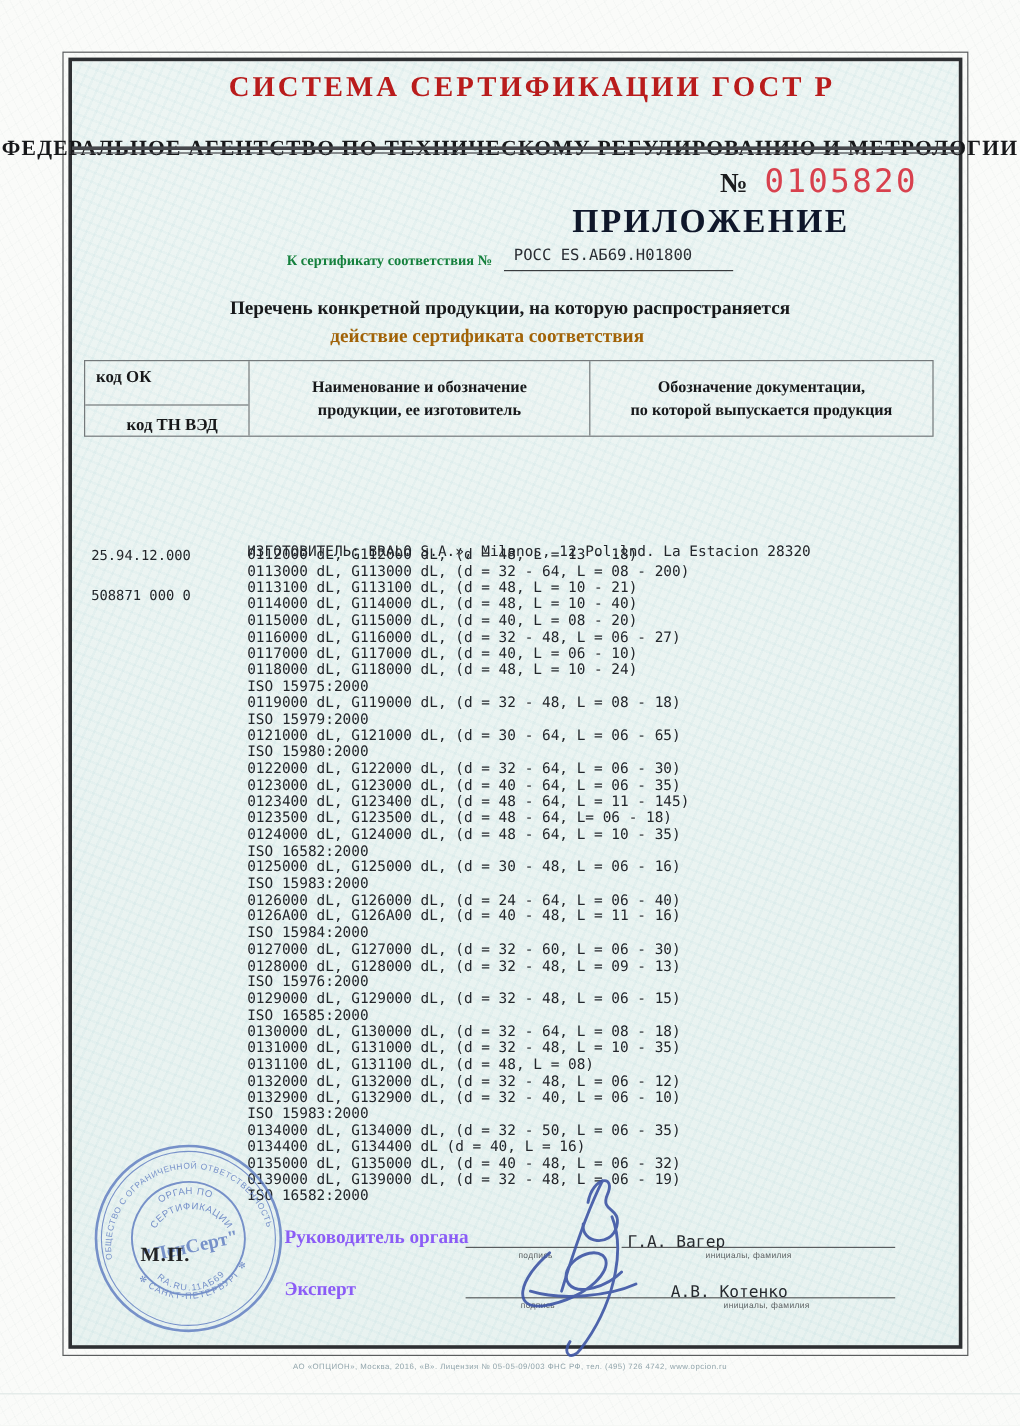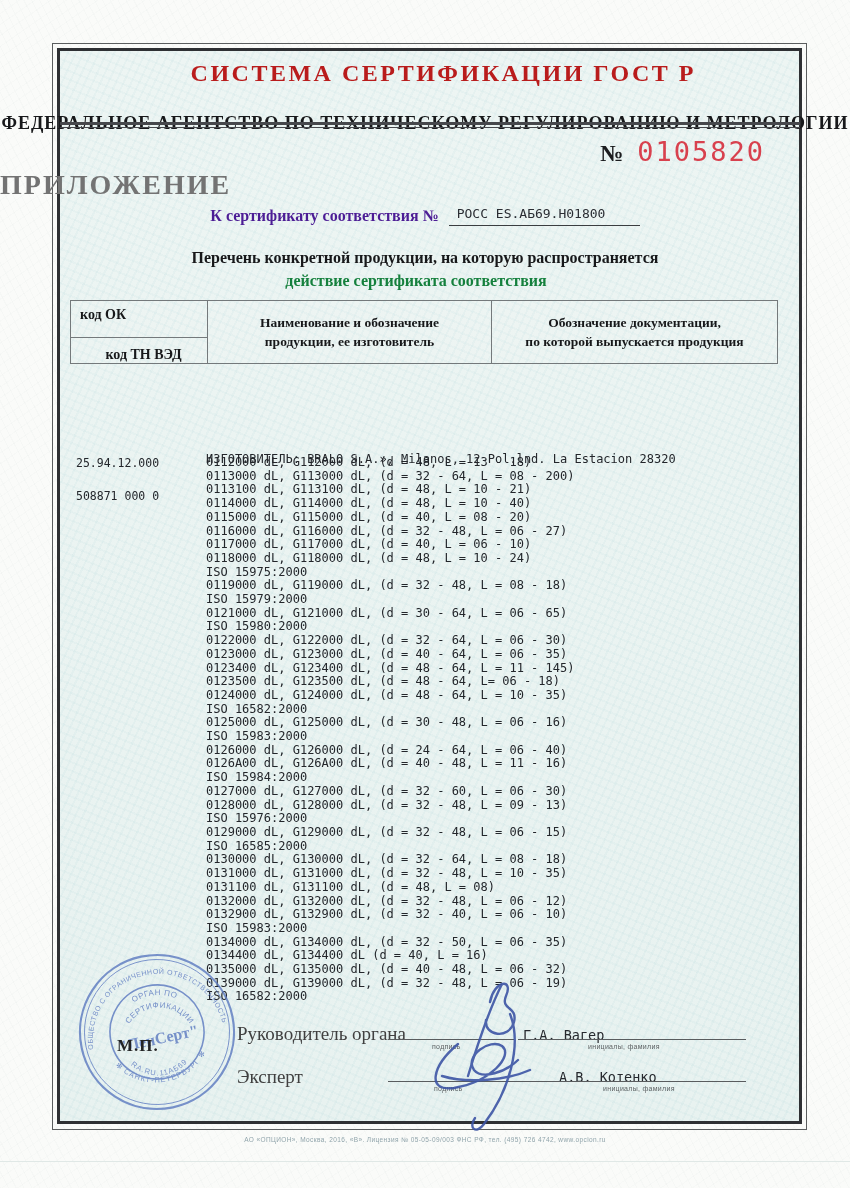--- a/index.html
+++ b/index.html
@@ -16,39 +16,39 @@
       repeating-linear-gradient(115deg, rgba(110,180,190,0.06) 0 2px, transparent 2px 7px),
       repeating-linear-gradient(22deg, rgba(110,180,190,0.05) 0 2px, transparent 2px 8px),
       linear-gradient(180deg,#edf5f3,#e8f2f0);}
   .abs{position:absolute;}
   .h1{left:0;width:696px;top:60px;text-align:right;font-weight:bold;font-size:24px;letter-spacing:2.5px;color:#b91c1c;}
   .h2{left:0;width:850px;top:93px;text-align:center;font-weight:bold;font-size:18px;letter-spacing:1px;color:#17181a;margin-top:20px;}
   .divider{left:60px;width:740px;top:122px;height:6px;border-top:3px solid #46484c;border-bottom:1px solid #46484c;box-sizing:border-box;}
   .numrow{left:600px;top:136px;display:flex;align-items:baseline;gap:14px;}
   .numsign{font-size:23px;font-weight:bold;color:#1b1c1e;}
   .formnum{font-family:"DejaVu Sans Mono",monospace;font-size:27px;letter-spacing:2px;color:#d8414e;}
-  .doctitle{left:0;width:708px;top:169px;text-align:left;font-weight:bold;font-size:28px;letter-spacing:2px;color:#737373;}
+  .doctitle{left:0;width:708px;top:169px;text-align:right;font-weight:bold;font-size:28px;letter-spacing:2px;color:#0f172a;}
   .certline{left:0;width:850px;top:206px;display:flex;justify-content:center;align-items:flex-end;gap:10px;}
-  .certlabel{font-weight:bold;font-size:16px;color:#4c1d95;padding-bottom:1px;}
+  .certlabel{font-weight:bold;font-size:12px;color:#15803d;padding-bottom:1px;}
   .certnum{font-family:"DejaVu Sans Mono",monospace;font-size:13px;color:#2a2d33;border-bottom:1px solid #3a3d40;min-width:175px;text-align:left;padding:0 8px 4px 8px;}
   .sub1{left:0;width:850px;top:249px;text-align:center;font-weight:bold;font-size:16px;color:#17181a;}
-  .sub2{left:16px;width:800px;top:272px;text-align:center;font-weight:bold;font-size:16px;color:#15803d;}
+  .sub2{left:6px;width:800px;top:272px;text-align:center;font-weight:bold;font-size:16px;color:#a16207;}
   .spec-table{left:70px;top:300px;width:708px;height:64px;border:1px solid #74797b;box-sizing:border-box;display:grid;grid-template-columns:136px 284px 1fr;background:rgba(255,255,255,0.06);}
   .tcol{box-sizing:border-box;}
   .tcol+.tcol{border-left:1px solid #74797b;}
   .half-top{height:37px;border-bottom:1px solid #74797b;box-sizing:border-box;padding:6px 0 0 9px;font-weight:bold;font-size:14px;color:#17181a;}
   .half-bot{padding:9px 0 0 9px;font-weight:bold;font-size:14px;color:#17181a;text-align:center;}
   .centercell{height:100%;display:flex;flex-direction:column;justify-content:center;text-align:center;font-weight:bold;font-size:13.5px;line-height:19px;color:#17181a;}
   .mono{font-family:"DejaVu Sans Mono",monospace;color:#23262b;}
   .mfr{left:206px;top:412px;font-size:12px;line-height:19px;white-space:pre;}
   .plist{left:206px;top:456px;font-size:12px;line-height:13.7px;white-space:pre;}
   .plist div{white-space:pre;}
   .okcode{left:76px;top:456px;font-size:11.5px;}
   .tncode{left:76px;top:489px;font-size:11.5px;}
-  .sig-label{font-weight:normal;font-size:19px;color:#404040;}
+  .sig-label{font-weight:bold;font-size:16px;color:#8b5cf6;}
   .sigline{border-bottom:1px solid #595c5e;height:14px;box-sizing:border-box;}
   .cap{position:absolute;font-family:"Liberation Sans",sans-serif;font-size:7px;color:#5c6163;letter-spacing:.3px;}
   .signame{font-family:"DejaVu Sans Mono",monospace;font-size:13.5px;color:#26292e;}
   .mp{font-size:17px;font-weight:bold;color:#232425;letter-spacing:1px;z-index:6;}
   .stampwrap{left:77px;top:952px;width:160px;height:160px;transform:rotate(-12deg);opacity:.8;z-index:5;}
   .sigsvg{left:398px;top:972px;width:180px;height:170px;z-index:7;}
   .footer{left:0;width:850px;top:1136px;text-align:center;font-family:"Liberation Sans",sans-serif;font-size:6.5px;color:#90a4ab;letter-spacing:.4px;}
   .botline{left:0;width:850px;top:1161px;height:1px;background:#e0e8e6;}
 </style>
 </head>

